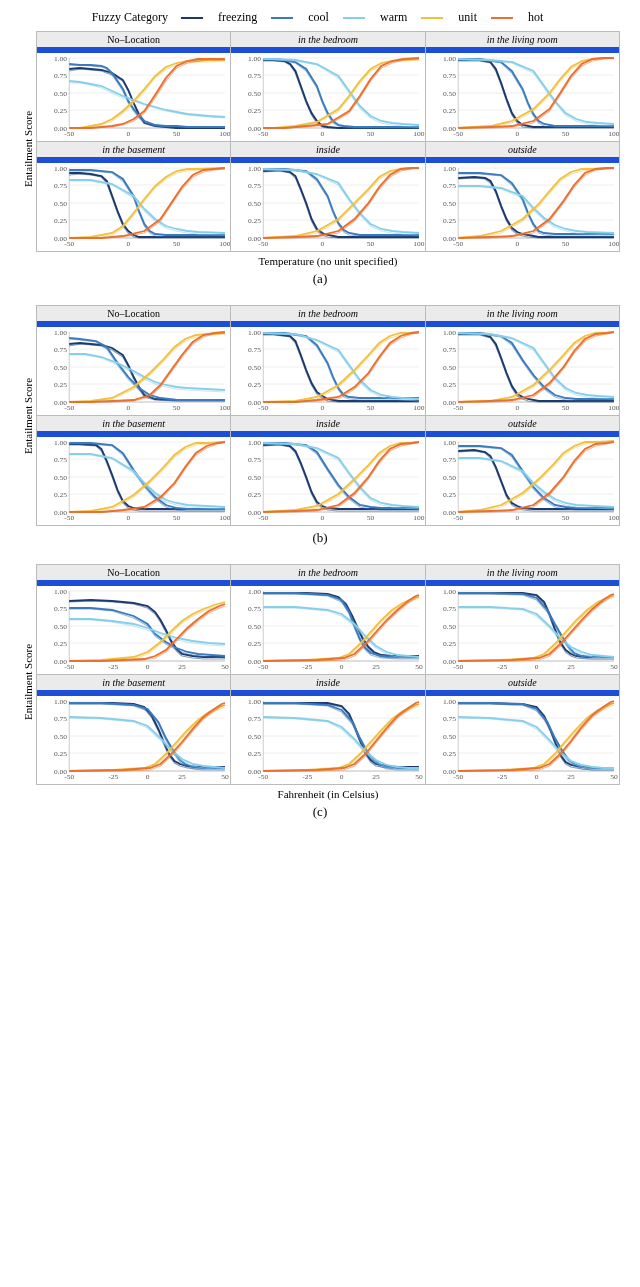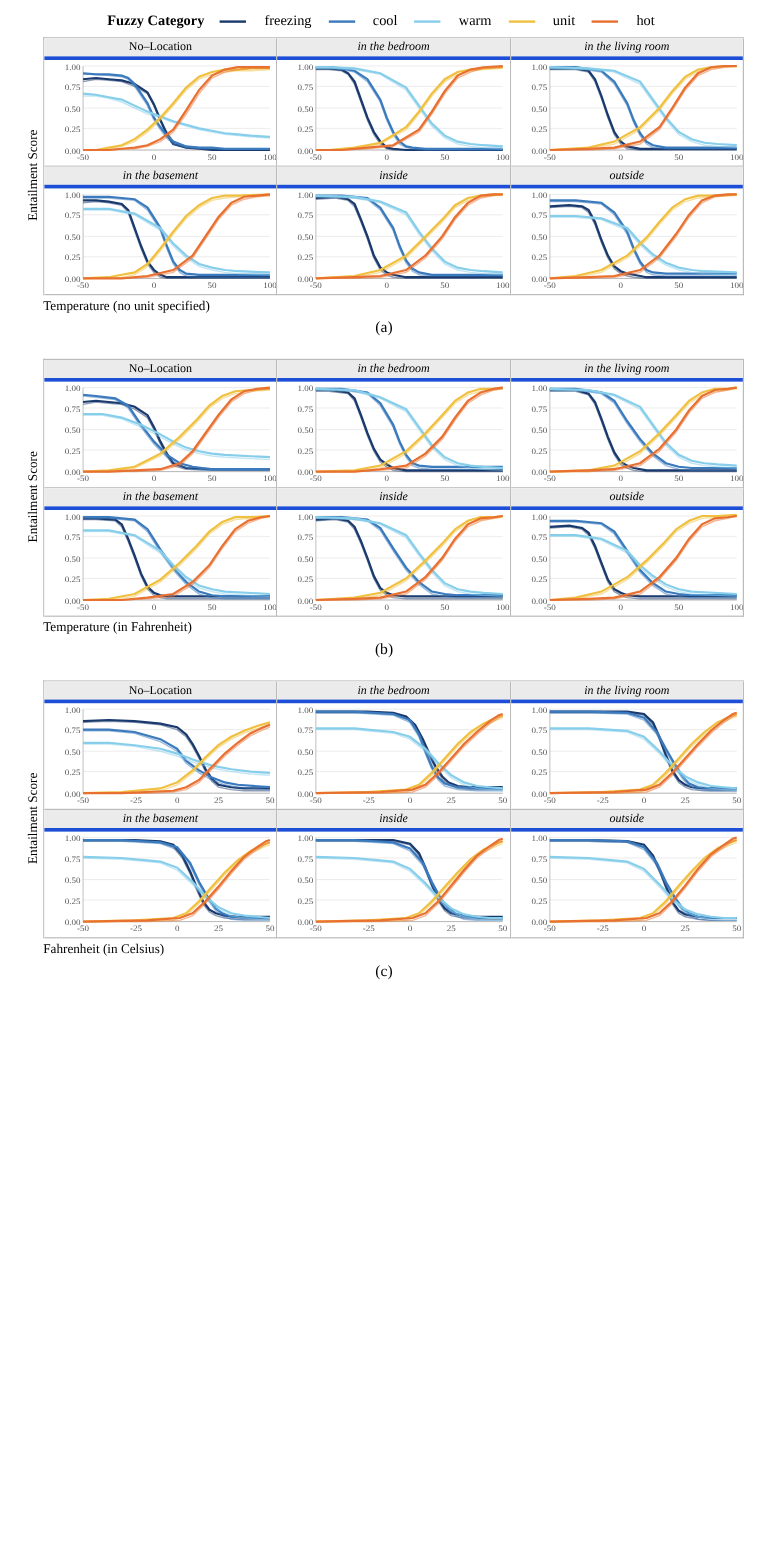--- a/index.html
+++ b/index.html
@@ -18,21 +18,21 @@
     
     .legend {
       display: flex;
       justify-content: center;
       align-items: center;
       margin-bottom: 6px;
       font-size: 12px;
       gap: 4px;
     }
     .legend-title {
-      font-weight: bold;
+      font-weight: normal;
       font-size: 12px;
       margin-right: 4px;
     }
     .legend-item {
       display: flex;
       align-items: center;
       gap: 15px;
       margin: 0 5px;
     }
     .legend-line {
@@ -74,31 +74,32 @@
       border-bottom: 1px solid #bbb;
       background: white;
       position: relative;
     }
 
     .panel-header {
       background: #ebebeb;
       text-align: center;
       font-size: 10px;
       padding: 2px 16px;
-      border-bottom: 3px solid #1d4ed8;
+      border-bottom: 6px solid #1d4ed8;
     }
     .panel-header.italic { font-style: italic; }
 
     .panel-body {
       position: relative;
       height: 88px;
     }
 
     .x-axis-label {
       font-size: 11px;
+      text-align: center;
       margin-top: 3px;
     }
 
     .outer-wrap {
       display: flex;
       align-items: stretch;
     }
 
     .y-axis-label {
       writing-mode: vertical-rl;
@@ -573,21 +574,20 @@
                 <polyline fill="none" stroke="#87ceeb" stroke-width="1.2" opacity="0.5" points="30,22 50,22 70,25 90,36 100,48 110,57 120,64 130,68 140,70 175,72"></polyline>
                 <polyline fill="none" stroke="#87ceeb" stroke-width="1.8" points="30,21 50,21 70,24 90,34 100,46 110,55 120,62 130,66 140,68 175,70"></polyline>
                 <polyline fill="none" stroke="#f0c040" stroke-width="1.2" opacity="0.5" points="30,75 50,74 70,70 90,58 105,44 118,30 128,18 138,11 148,7 160,6 175,5"></polyline>
                 <polyline fill="none" stroke="#f0c040" stroke-width="1.8" points="30,75 50,73 70,68 90,56 105,42 118,28 128,16 138,9 148,5 160,5 175,4"></polyline>
                 <polyline fill="none" stroke="#e87030" stroke-width="1.2" opacity="0.5" points="30,75 60,75 80,74 100,70 115,58 128,42 138,26 148,14 158,9 168,7 175,5"></polyline>
                 <polyline fill="none" stroke="#e87030" stroke-width="1.8" points="30,75 60,74 80,73 100,68 115,56 128,40 138,24 148,12 158,7 168,6 175,5"></polyline>
               </svg>
             </div>
           </div>
         </div>
-        <div class="x-axis-label">Temperature (in Fahrenheit)</div>
       </div>
     </div>
     <div class="sub-label">(b)</div>
   </div>
 
   <div class="section-wrapper">
     <div class="outer-wrap">
       <div class="y-axis-label">Entailment Score</div>
       <div style="flex:1;">
         <div class="section-grid">

